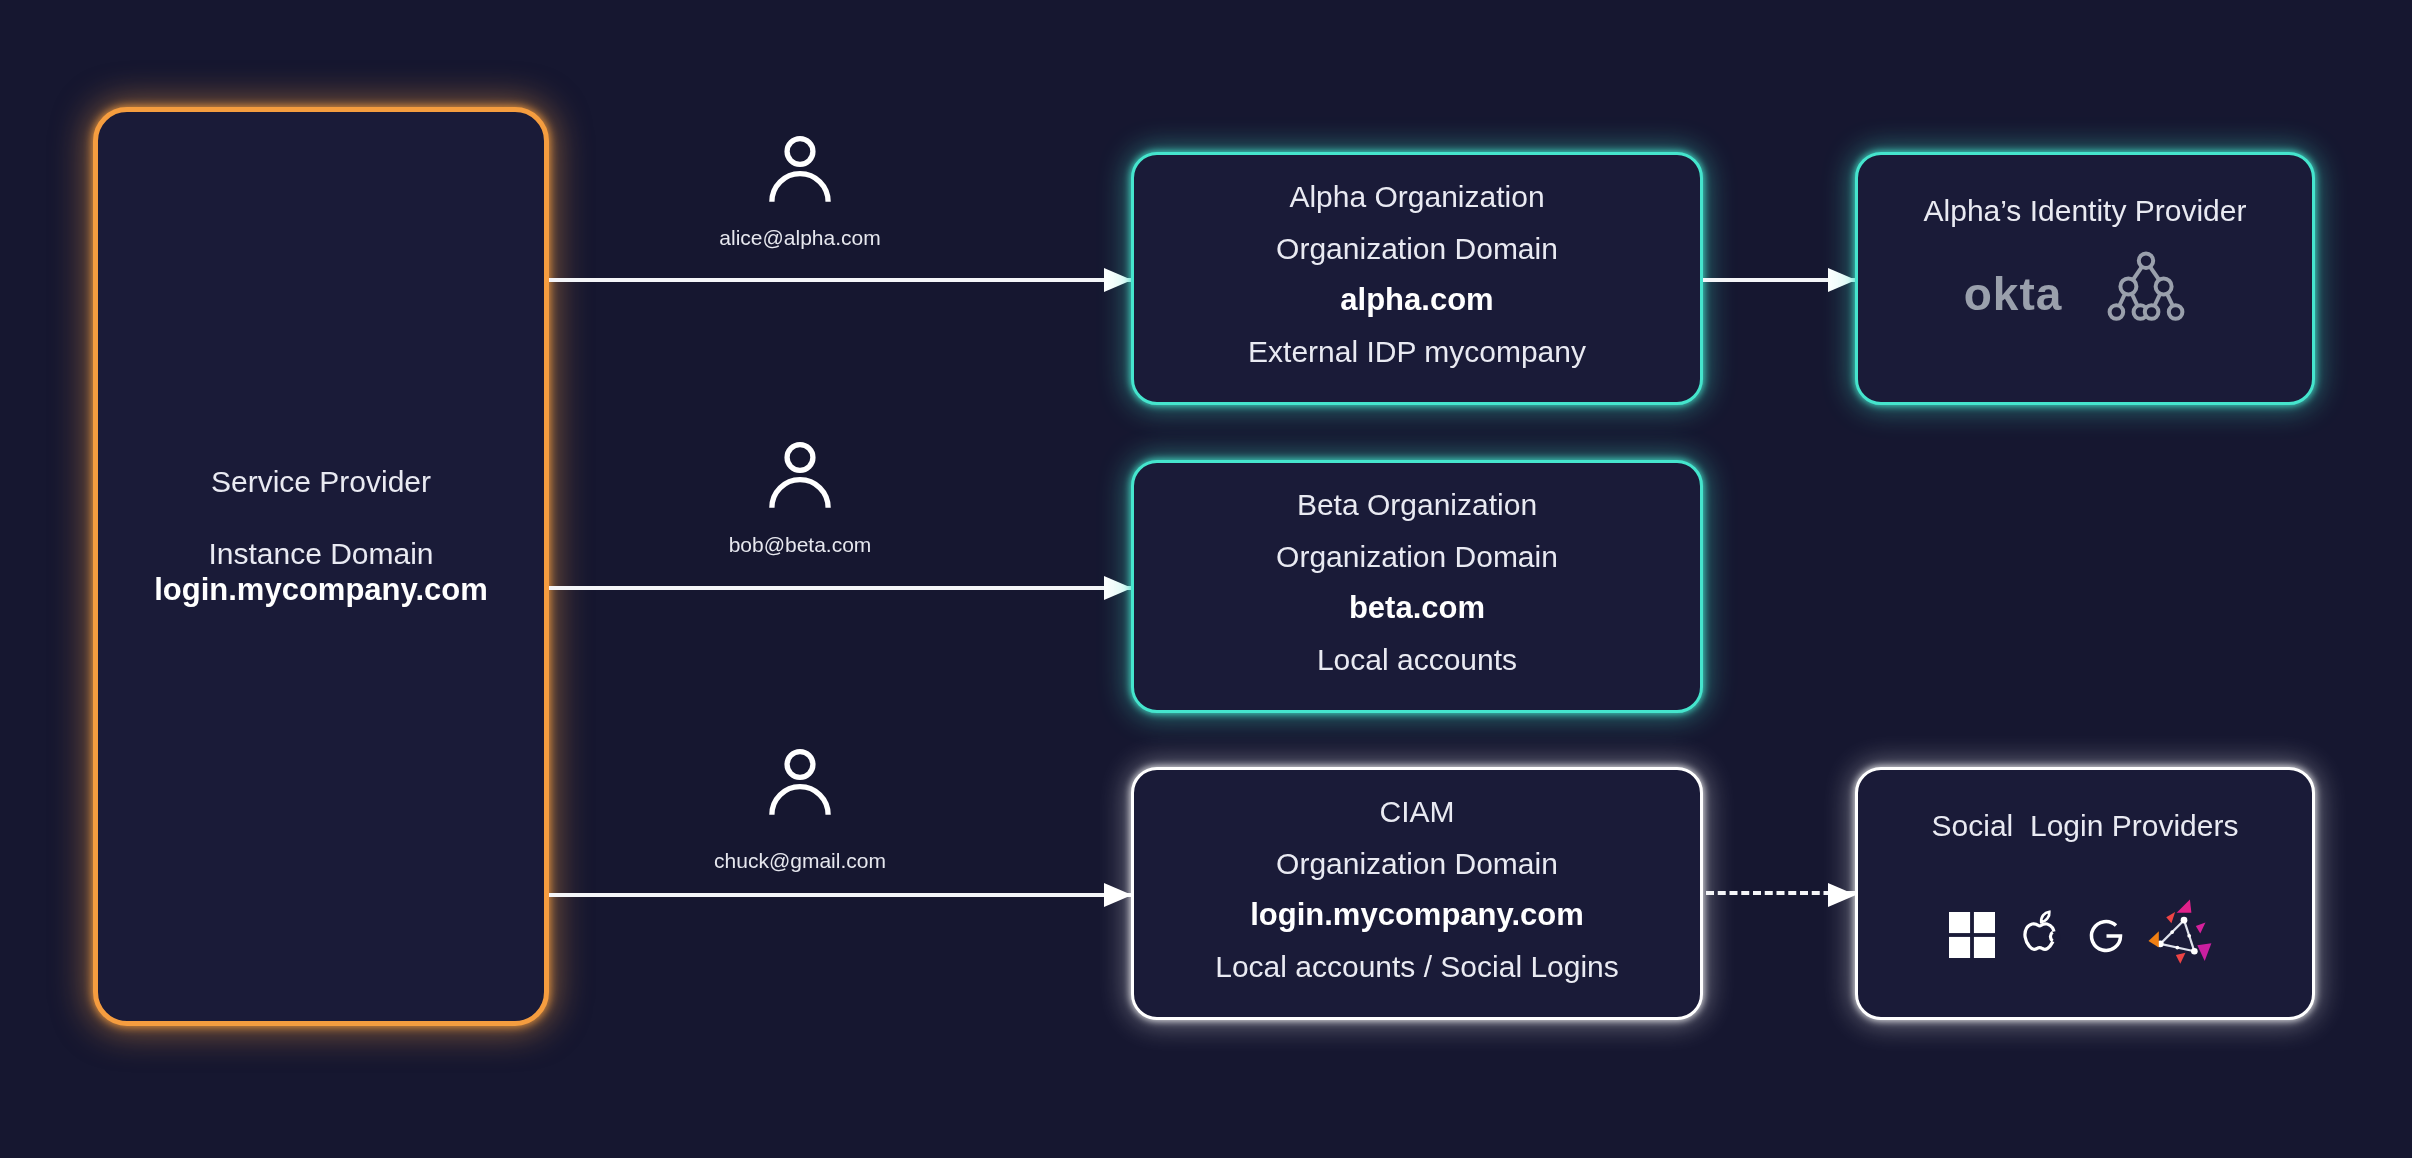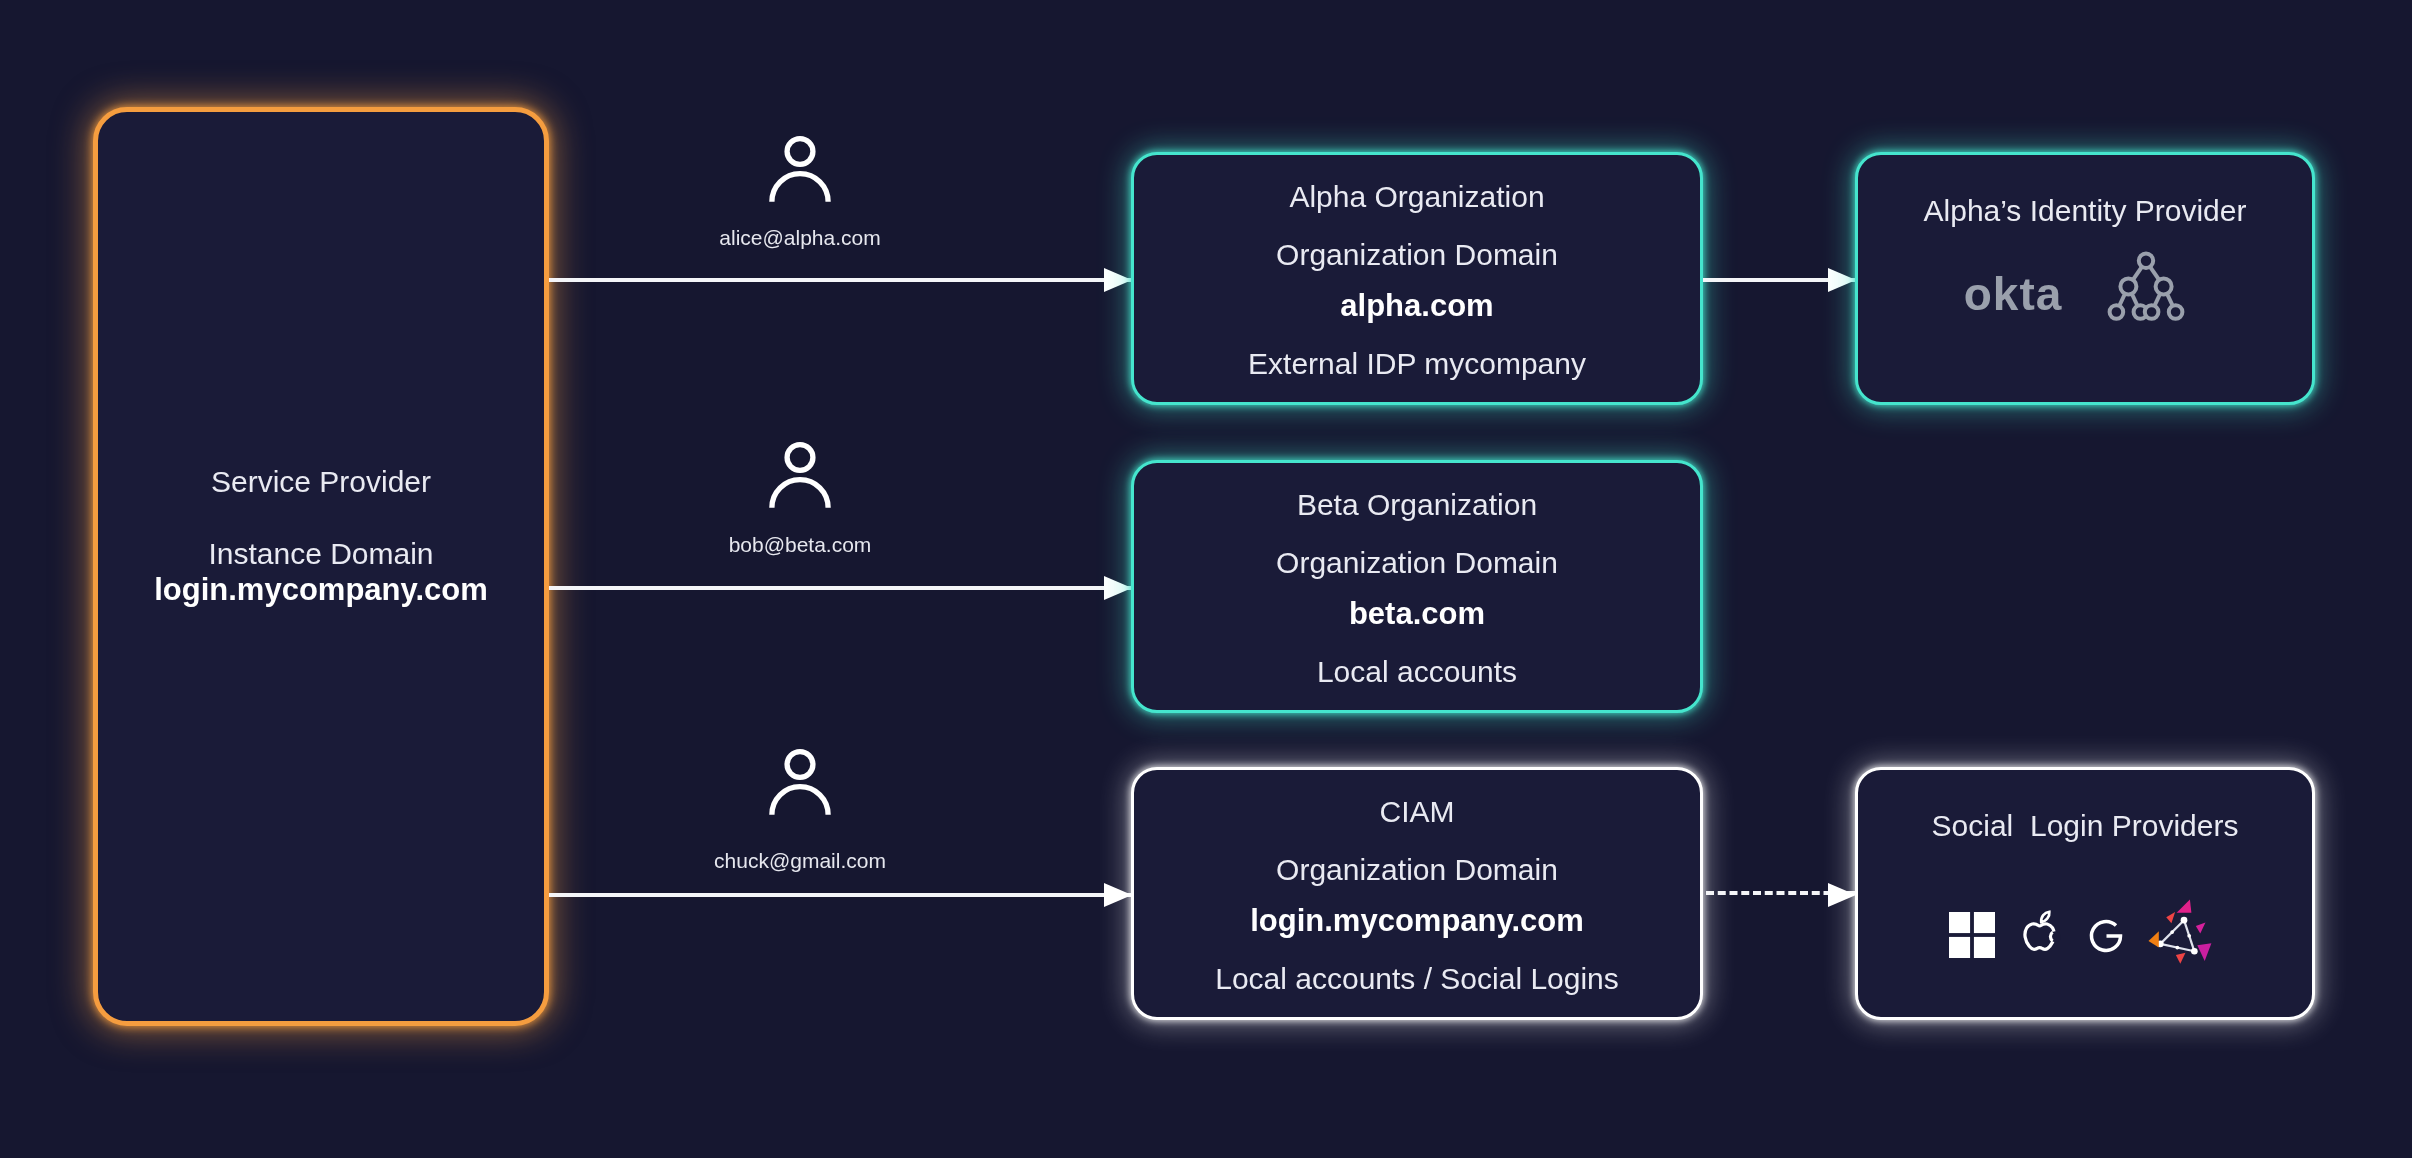--- a/index.html
+++ b/index.html
@@ -12,21 +12,21 @@
     box-shadow:0 0 34px 6px rgba(245,157,63,.50),0 0 8px 1px rgba(245,157,63,.85);}
   .box.teal{border:3px solid #45e5cd;
     box-shadow:0 0 28px 4px rgba(69,229,205,.45),0 0 7px 1px rgba(69,229,205,.85);}
   .box.white{border:3px solid #ffffff;
     box-shadow:0 0 28px 4px rgba(255,255,255,.40),0 0 7px 1px rgba(255,255,255,.8);}
   .t{font-size:30px;line-height:36px;color:#e9eaf2;white-space:pre-wrap;}
   .bold{font-weight:700;color:#ffffff;font-size:31px;}
   .abs{position:absolute;left:0;right:0;text-align:center;}
   .email{position:absolute;width:440px;text-align:center;font-size:21px;color:#e6e7ee;white-space:pre-wrap;}
   .orgbox{display:flex;flex-direction:column;align-items:center;justify-content:space-between;
-    padding:24px 14px 20px 14px;text-align:center;}
+    padding:24px 14px 32px 14px;text-align:center;}
   .orgcenter{display:flex;flex-direction:column;align-items:center;gap:15px;}
   .arrow{position:absolute;height:4px;background:#f4f5f8;}
   .arrow .head,.dashedarrow .head{position:absolute;right:-1px;top:50%;transform:translateY(-50%);
     width:0;height:0;border-left:28px solid #ffffff;border-top:12px solid transparent;border-bottom:12px solid transparent;}
   .dashedarrow{position:absolute;height:0;border-top:4px dashed #f4f5f8;}
   .okta{position:absolute;font-weight:700;font-size:46px;letter-spacing:1px;color:#9aa0ac;text-align:center;}
   .msrow{position:absolute;left:0;right:0;display:flex;justify-content:center;align-items:center;gap:10px;}
   .mslabel{font-size:30px;font-weight:600;color:#8b8f9b;letter-spacing:-0.5px;}
   .socialrow{position:absolute;left:0;right:0;display:flex;justify-content:center;align-items:center;gap:16px;}
   svg{display:block;}

